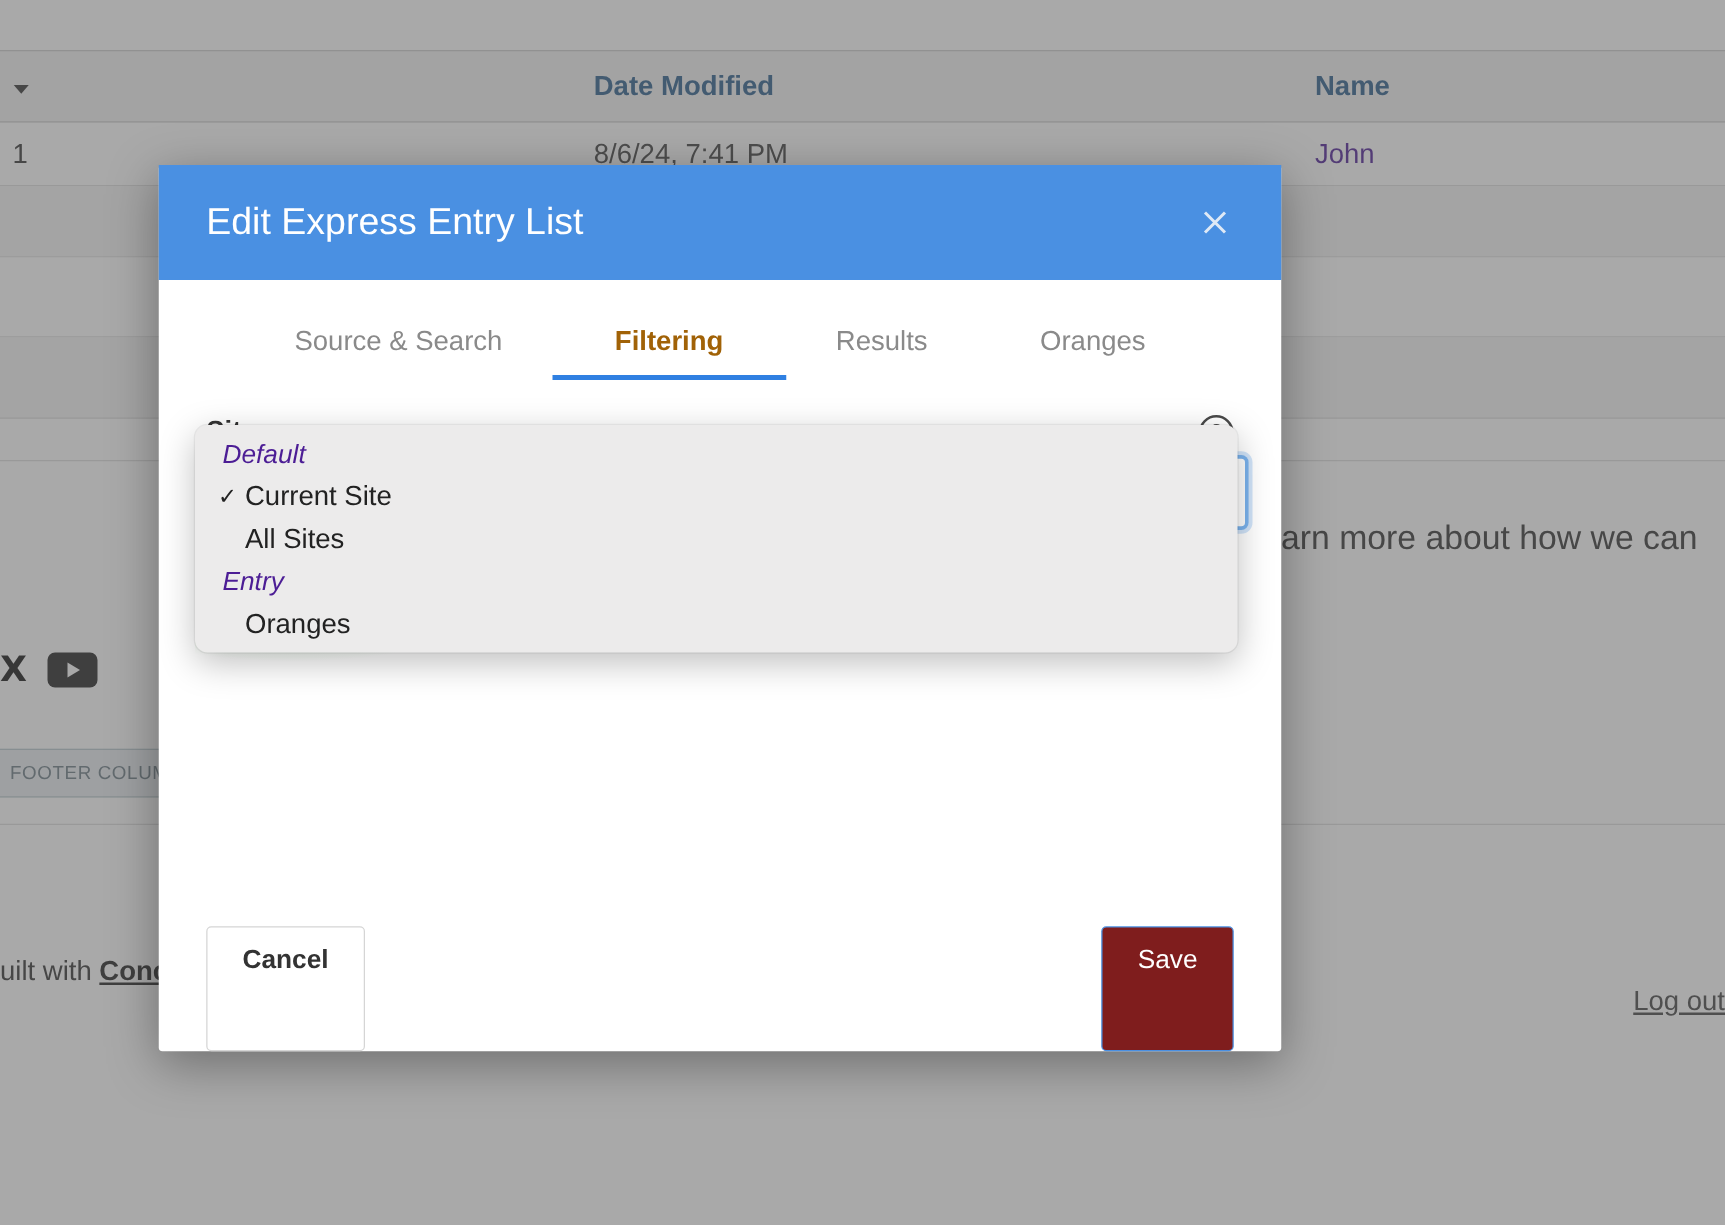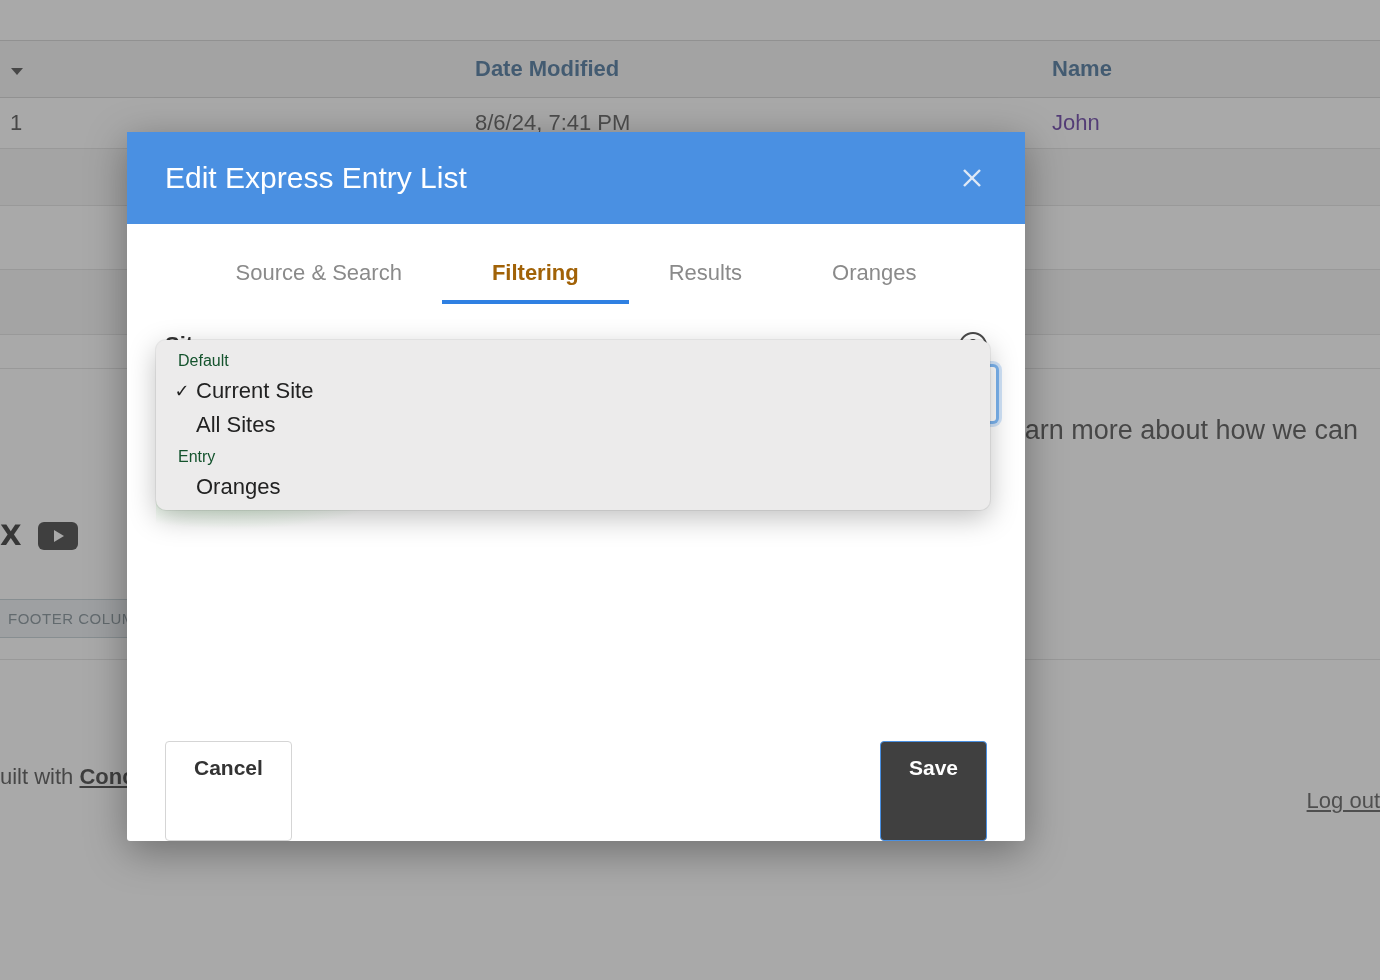--- a/index.html
+++ b/index.html
@@ -221,43 +221,44 @@
     text-align: center;
     box-sizing: border-box;
   }
   .btn-cancel {
     background: #fff;
     border: 1px solid #d5d5d5;
     color: #333;
     font-weight: 600;
   }
   .btn-save {
-    background: #404040;
+    background: #7f1d1d;
     border: 1px solid #4a90e2;
     color: #fff;
-    font-weight: 700;
+    font-weight: 400;
   }
 
   
   .dropdown {
     position: absolute;
     left: 156px;
     top: 340px;
     width: 822px;
     border-radius: 10px;
     background: #ecebeb;
     box-shadow: 0 8px 28px rgba(0,0,0,0.25), 0 0 0 1px rgba(0,0,0,0.06);
     padding: 6px;
     font-size: 22px;
     overflow: hidden;
   }
   .dd-group-label {
-    color: #14532d;
+    color: #4c1d95;
     padding: 6px 16px 4px 16px;
-    font-size: 16px;
+    font-size: 21px;
+    font-style: italic;
   }
   .dd-option {
     display: flex;
     align-items: center;
     padding: 4px 16px 4px 6px;
     border-radius: 5px;
     color: #222;
     cursor: pointer;
   }
   .dd-check {

